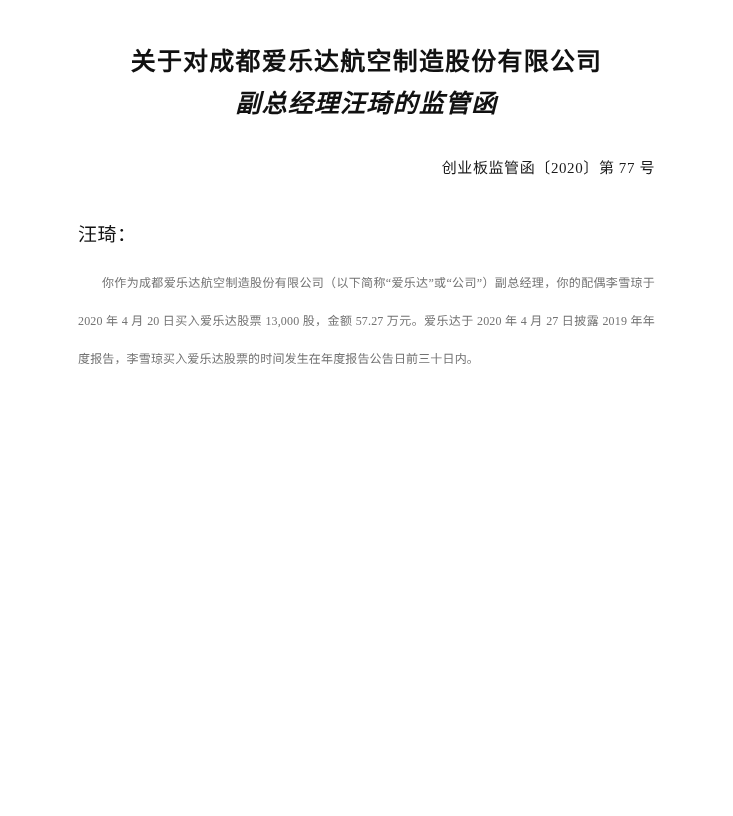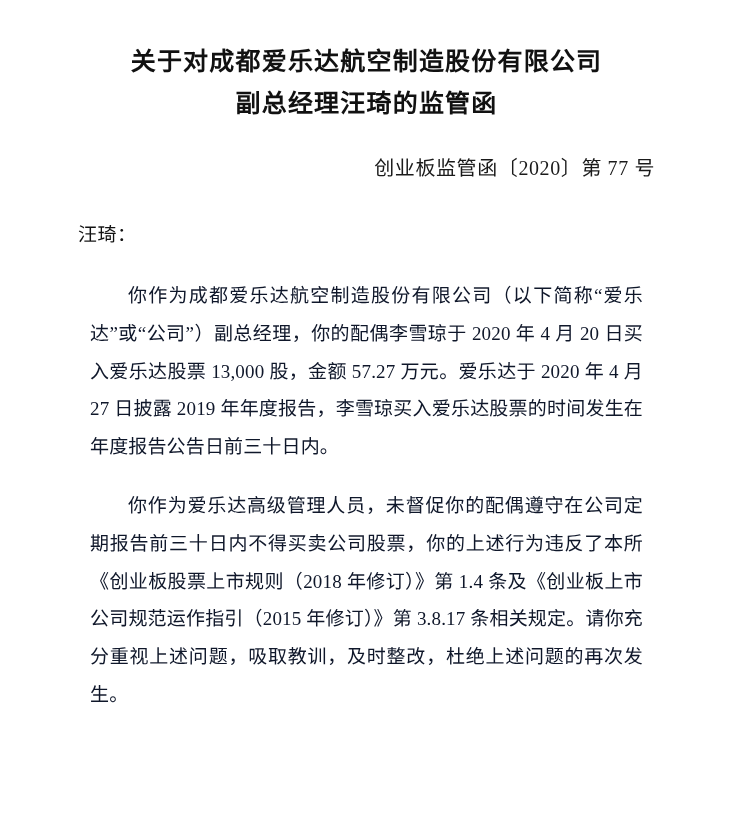--- a/index.html
+++ b/index.html
@@ -35,28 +35,28 @@
     line-height: 40px;
     letter-spacing: 1.2px;
     color: #111111;
     font-family: "Liberation Serif", "DejaVu Serif", serif;
   }
   .doc-title .title-line {
     display: block;
     white-space: nowrap;
   }
   .title-line-1 { padding-top: 42px; }
-  .title-line-2 { padding-top: 2px; }
+  .title-line-2 { padding-top: 2px; font-style: italic; }
 
   
   .doc-number {
     margin: 0;
     padding: 0 78px 0 0;
     text-align: right;
-    font-size: 20px;
+    font-size: 15px;
     line-height: 28px;
     letter-spacing: 0.6px;
     color: #1a1a1a;
     margin-top: 30px;
     font-family: "Liberation Serif", "DejaVu Serif", serif;
   }
 
   
   .doc-body {
     margin: 0;
@@ -69,29 +69,29 @@
     padding-top: 38px;
     font-size: 19px;
     line-height: 30px;
     font-weight: 400;
     letter-spacing: 0.5px;
     color: #121212;
     font-family: "Liberation Sans", "DejaVu Sans", sans-serif;
   }
 
   .para {
-    margin: 12px;
+    margin: 0;
     padding-top: 15px;
     text-indent: 2em;
-    font-size: 19px;
+    font-size: 12px;
     line-height: 37.8px;
     letter-spacing: 0.15px;
     text-align: justify;
     text-justify: inter-ideograph;
-    color: #0f172a;
+    color: #737373;
     font-family: "Liberation Serif", "DejaVu Serif", serif;
   }
   .para:first-of-type { padding-top: 11px; }
 
   .para.p2 { padding-top: 9px; }
   .para.p3 { padding-top: 9px; }
 </style>
 </head>
 <body>
 
@@ -103,18 +103,17 @@
   </h1>
 
   <div class="doc-number">创业板监管函〔2020〕第 77 号</div>
 
   <div class="doc-body">
 
     <p class="salutation">汪琦：</p>
 
     <p class="para p1">你作为成都爱乐达航空制造股份有限公司（以下简称“爱乐达”或“公司”）副总经理，你的配偶李雪琼于 2020 年 4 月 20 日买入爱乐达股票 13,000 股，金额 57.27 万元。爱乐达于 2020 年 4 月 27 日披露 2019 年年度报告，李雪琼买入爱乐达股票的时间发生在年度报告公告日前三十日内。</p>
 
-    <p class="para p2">你作为爱乐达高级管理人员，未督促你的配偶遵守在公司定期报告前三十日内不得买卖公司股票，你的上述行为违反了本所《创业板股票上市规则（2018 年修订）》第 1.4 条及《创业板上市公司规范运作指引（2015 年修订）》第 3.8.17 条相关规定。请你充分重视上述问题，吸取教训，及时整改，杜绝上述问题的再次发生。</p>
 
 
   </div>
 
 </div>
 
 </body></html>

